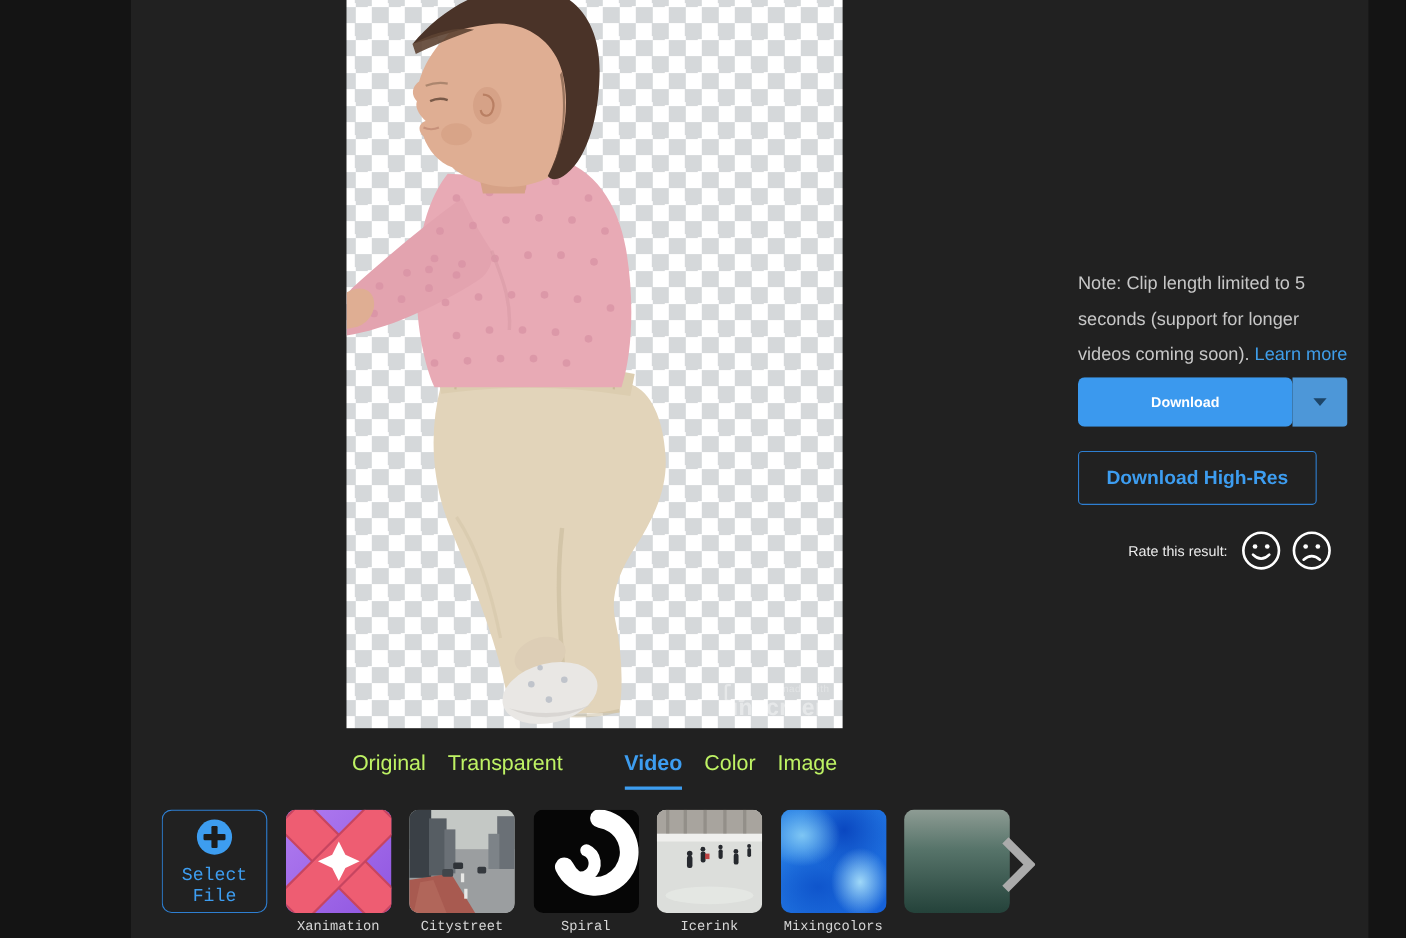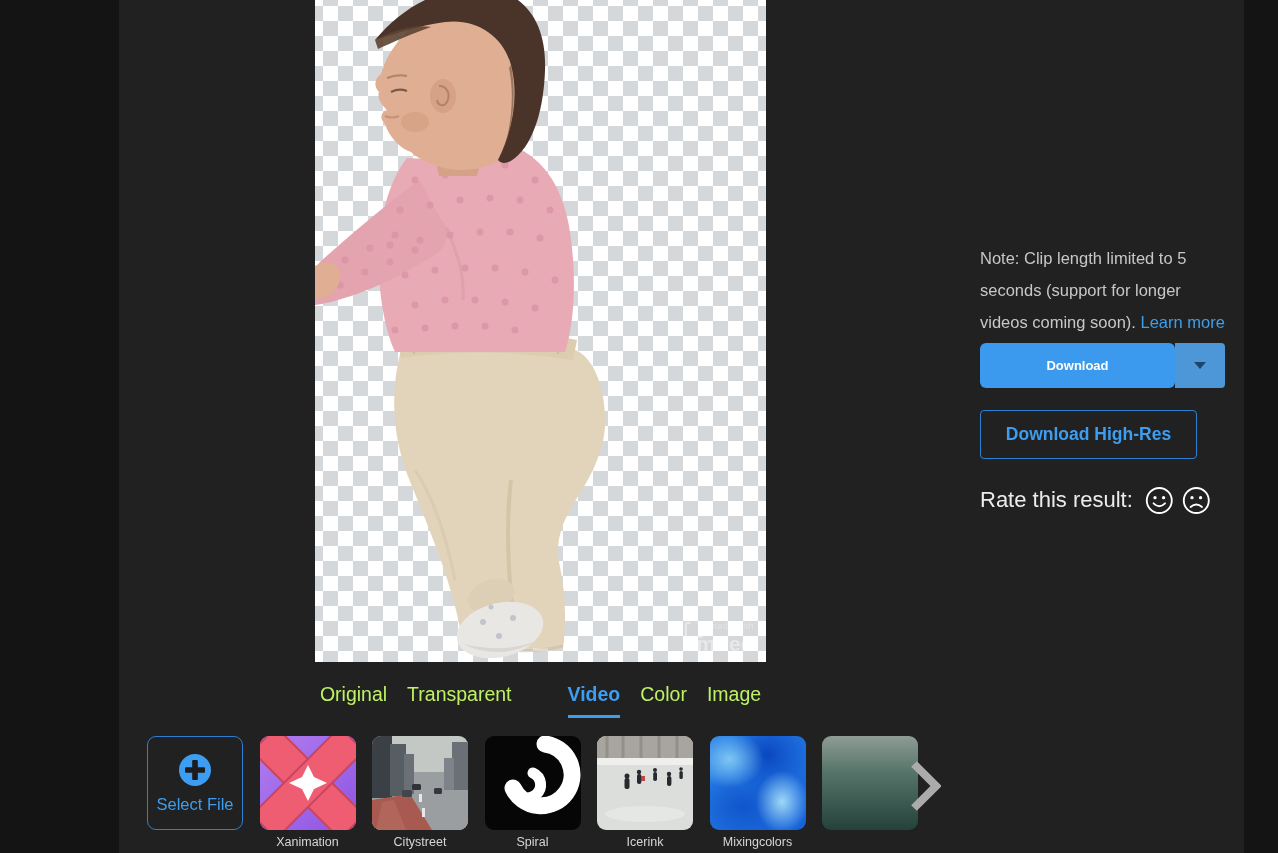--- a/index.html
+++ b/index.html
@@ -24,32 +24,32 @@
   .split-btn{position:absolute;left:980px;top:343px;width:245px;height:45px;border-radius:4px;
              overflow:hidden;display:flex;cursor:pointer;}
   .split-main{flex:1;background:#3b99ee;color:#fff;font-size:13px;font-weight:700;
               display:flex;align-items:center;justify-content:center;border-radius:6px;}
   .split-caret{width:50px;background:#4d97d8;display:flex;align-items:center;justify-content:center;}
   .btn-highres{position:absolute;left:980px;top:410px;width:217px;height:49px;border-radius:4px;
                border:1px solid #2e7fd2;background:transparent;color:#3d9df0;font-size:17.5px;
                font-weight:700;font-family:inherit;cursor:pointer;}
   .rate-row{position:absolute;left:980px;top:481px;width:245px;height:38px;display:flex;
             align-items:center;justify-content:flex-end;gap:9px;padding-right:14px;box-sizing:border-box;}
-  .rate-label{color:#ececec;font-size:22px;white-space:nowrap;margin-right:3px;}
+  .rate-label{color:#ececec;font-size:13px;white-space:nowrap;margin-right:3px;}
   .face-btn{width:37px;height:37px;cursor:pointer;}
 
   
   .tabs{position:absolute;left:315px;top:683px;width:451px;display:flex;justify-content:center;
         gap:20px;}
   .tab{font-size:19.5px;color:#bef264;padding-bottom:9px;border-bottom:3px solid transparent;cursor:pointer;}
   .tab--active{color:#3d9df0;font-weight:700;border-bottom-color:#3d9df0;margin-left:36px;}
 
   
   .picker{position:absolute;left:147px;top:736px;width:813px;height:117px;overflow:hidden;}
-  .picker-row{display:flex;gap:16.5px;}
+  .picker-row{display:flex;gap:16.5px;font-family:Liberation Mono, monospace;}
   .cell{width:96px;flex:none;}
   .tool-btn{width:96px;height:94px;box-sizing:border-box;border:1px solid #2e7fd2;border-radius:9px;
             background:transparent;display:flex;flex-direction:column;align-items:center;
             justify-content:center;gap:7px;color:#3d9df0;font-size:16.5px;font-family:inherit;cursor:pointer;}
   .thumb{width:96px;height:94px;border-radius:9px;overflow:hidden;position:relative;cursor:pointer;}
   .thumb svg{display:block;}
   .cell-label{margin-top:5px;text-align:center;font-size:12.5px;color:#d6d6d6;height:16px;
               white-space:nowrap;}
   .th-mixing{background:
       radial-gradient(60% 50% at 20% 25%, #7ec6f4 0%, rgba(126,198,244,0) 60%),
@@ -168,21 +168,21 @@
       <ellipse cx="128" cy="96" rx="13" ry="17" fill="#d6a287"></ellipse>
       <path d="M 124,86 C 132,86 136,94 132,102 C 129,107 123,106 122,100" stroke="#b97f63" stroke-width="2" fill="none"></path>
     </svg>
     <div class="watermark">
       <div class="wm-small">made with</div>
       <div class="wm-row">
         <svg class="wm-logo" viewBox="0 0 22 20">
           <path d="M7,2 L4,2 Q2,2 2,4 L2,16 Q2,18 4,18 L7,18" stroke="#fff" stroke-width="2.4" fill="none"></path>
           <path d="M15,2 L18,2 Q20,2 20,4 L20,16 Q20,18 18,18 L15,18" stroke="#fff" stroke-width="2.4" fill="none"></path>
         </svg>
-        <span class="wm-text">limited</span>
+        <span class="wm-text">unscreen</span>
       </div>
     </div>
   </div>
 
   <p class="note"><span>Note: Clip length limited to 5 seconds (support for longer videos coming soon). </span><a>Learn more</a></p>
 
   <div class="split-btn">
     <div class="split-main">Download</div>
     <div class="split-caret">
       <svg width="14" height="9" viewBox="0 0 14 9">

